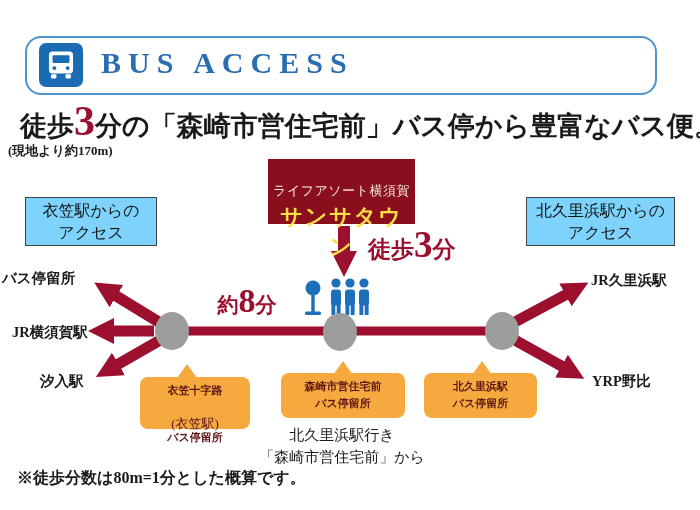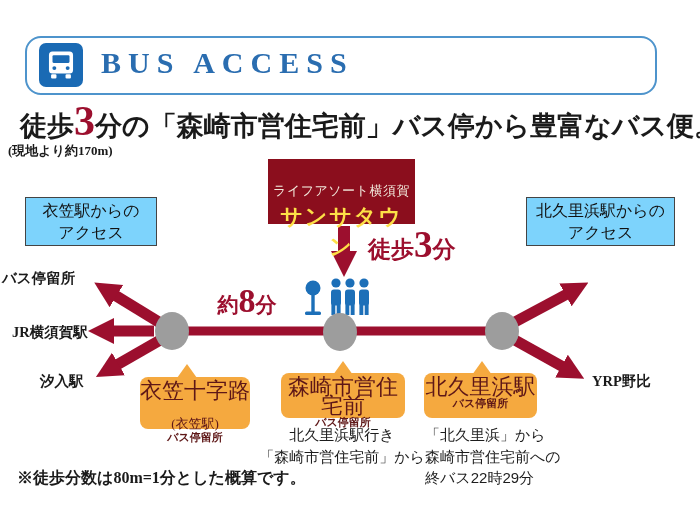--- a/index.html
+++ b/index.html
@@ -48,21 +48,21 @@
   
   .station{font-size:14.5px;font-weight:bold;color:#1a1a1a;white-space:nowrap;z-index:2;}
   #station-l0{left:2px;top:269px;}
   #station-l1{left:12px;top:323px;}
   #station-l2{left:40px;top:372px;}
   #station-r0{left:591px;top:271px;}
   #station-r1{left:592px;top:372px;}
 
   
   .busstop-box{background:#F5A93F;border-radius:8px;text-align:center;color:#5E1717;z-index:2;}
-  .busstop-box .name{font-size:22px;font-weight:normal;line-height:19px;margin-top:4px;}
+  .busstop-box .name{font-size:11px;font-weight:bold;line-height:19px;margin-top:4px;}
   .busstop-box .sub{font-size:13px;font-weight:normal;line-height:13px;margin-top:17px;}
   .busstop-box .type{font-size:11px;font-weight:bold;line-height:14px;}
   #busstop-1{left:140px;top:377px;width:110px;height:52px;}
   #busstop-2{left:281px;top:373px;width:124px;height:45px;}
   #busstop-3{left:424px;top:373px;width:113px;height:45px;}
 
   
   .schedule{font-size:15px;line-height:21.5px;color:#1d1d1d;z-index:2;}
   #schedule-center{left:233px;top:424px;width:218px;text-align:center;}
   #schedule-right{left:425px;top:424px;width:215px;text-align:left;}
@@ -114,44 +114,40 @@
     <div>アクセス</div>
   </div>
 
   <div class="abs serif duration" id="duration-left">
     <span class="t">約</span><span class="num">8</span><span class="t">分</span>
   </div>
 
   <div class="abs serif station" id="station-l0">バス停留所</div>
   <div class="abs serif station" id="station-l1">JR横須賀駅</div>
   <div class="abs serif station" id="station-l2">汐入駅</div>
+  <div class="abs serif station" id="station-r0">JR久里浜駅</div>
   <div class="abs serif station" id="station-r1">YRP野比</div>
 
   <div class="abs serif busstop-box" id="busstop-1">
     <div class="name">衣笠十字路</div>
     <div class="sub">(衣笠駅)</div>
     <div class="type">バス停留所</div>
   </div>
   <div class="abs serif busstop-box" id="busstop-2">
     <div class="name">森崎市営住宅前</div>
     <div class="type">バス停留所</div>
   </div>
   <div class="abs serif busstop-box" id="busstop-3">
     <div class="name">北久里浜駅</div>
     <div class="type">バス停留所</div>
   </div>
 
   <div class="abs sans schedule" id="schedule-center">
     <div>北久里浜駅行き</div>
     <div>「森崎市営住宅前」から</div>
-  </div>
-  <div class="abs sans schedule" id="schedule-right">
-    <div>「北久里浜」から</div>
-    <div>森崎市営住宅前への</div>
-    <div>終バス22時29分</div>
   </div>
 
   <div class="abs serif" id="footnote">※徒歩分数は80m=1分とした概算です。</div>
 
   <svg id="diagram-svg" width="700" height="510">
     <defs>
       <marker id="ah" markerUnits="userSpaceOnUse" markerWidth="26" markerHeight="30" refX="4" refY="15" orient="auto">
         <path d="M0,2 L26,15 L0,28 Z" fill="#9C0F2E"></path>
       </marker>
     </defs>

